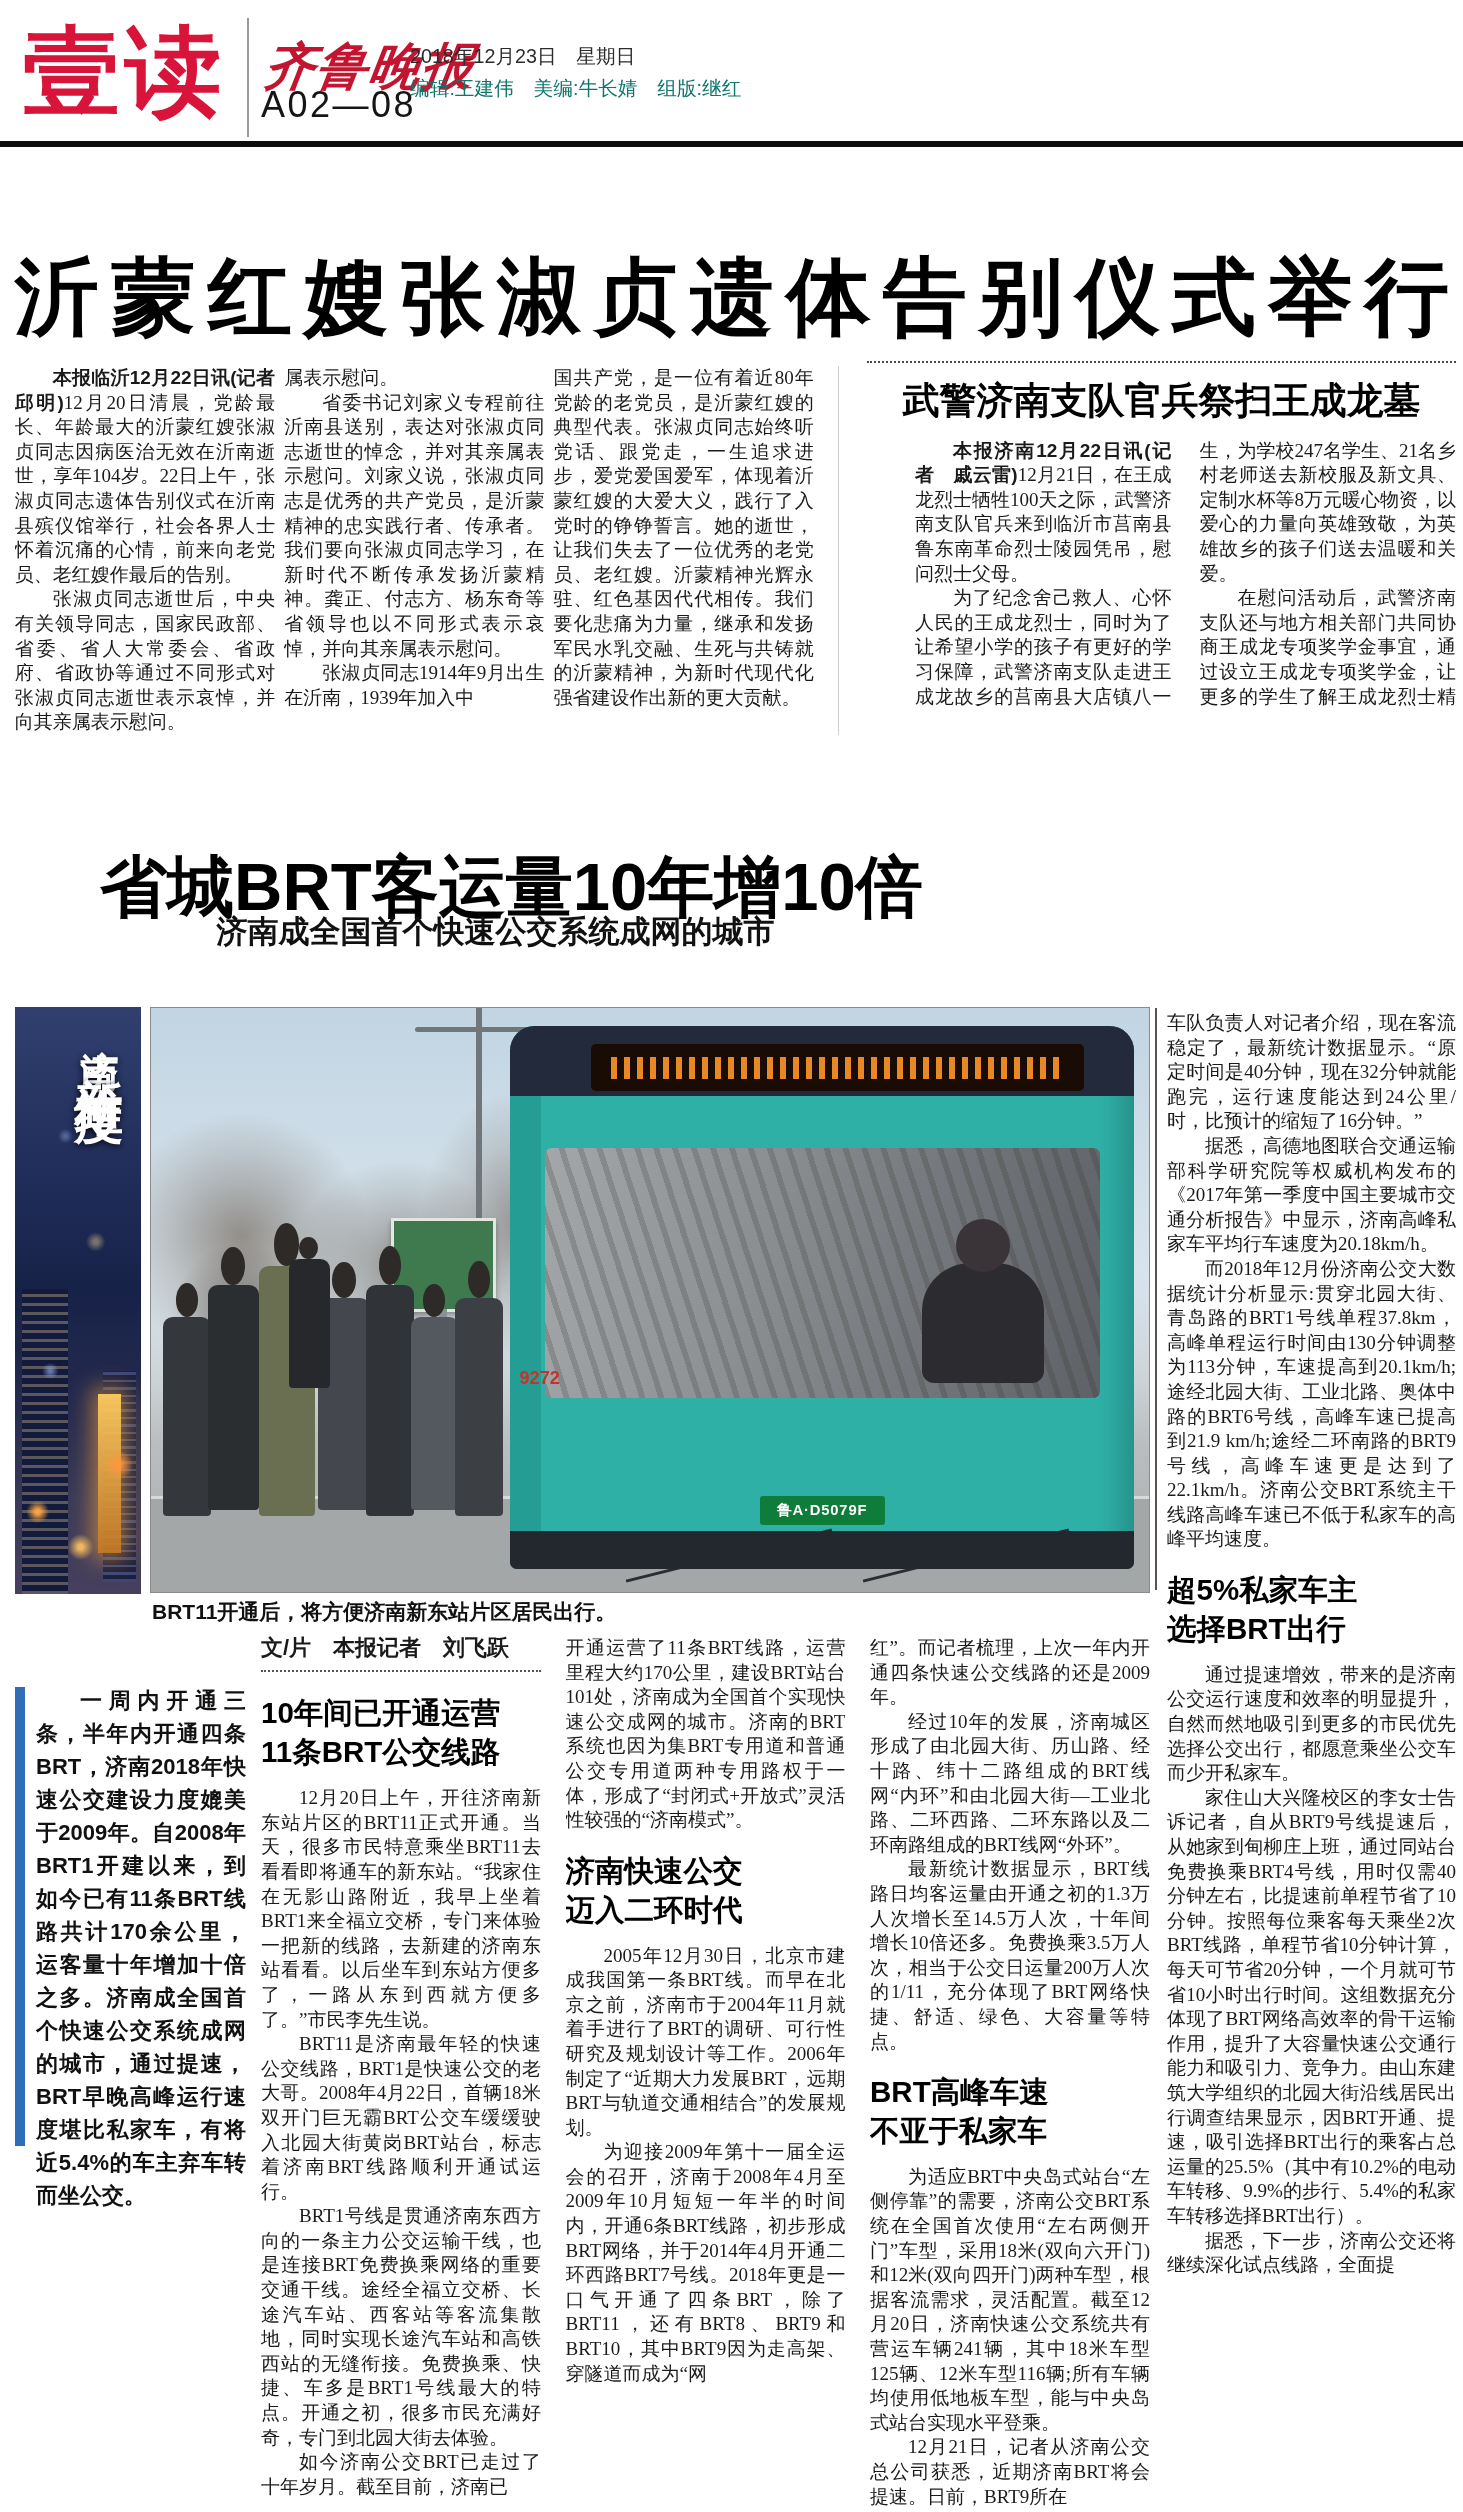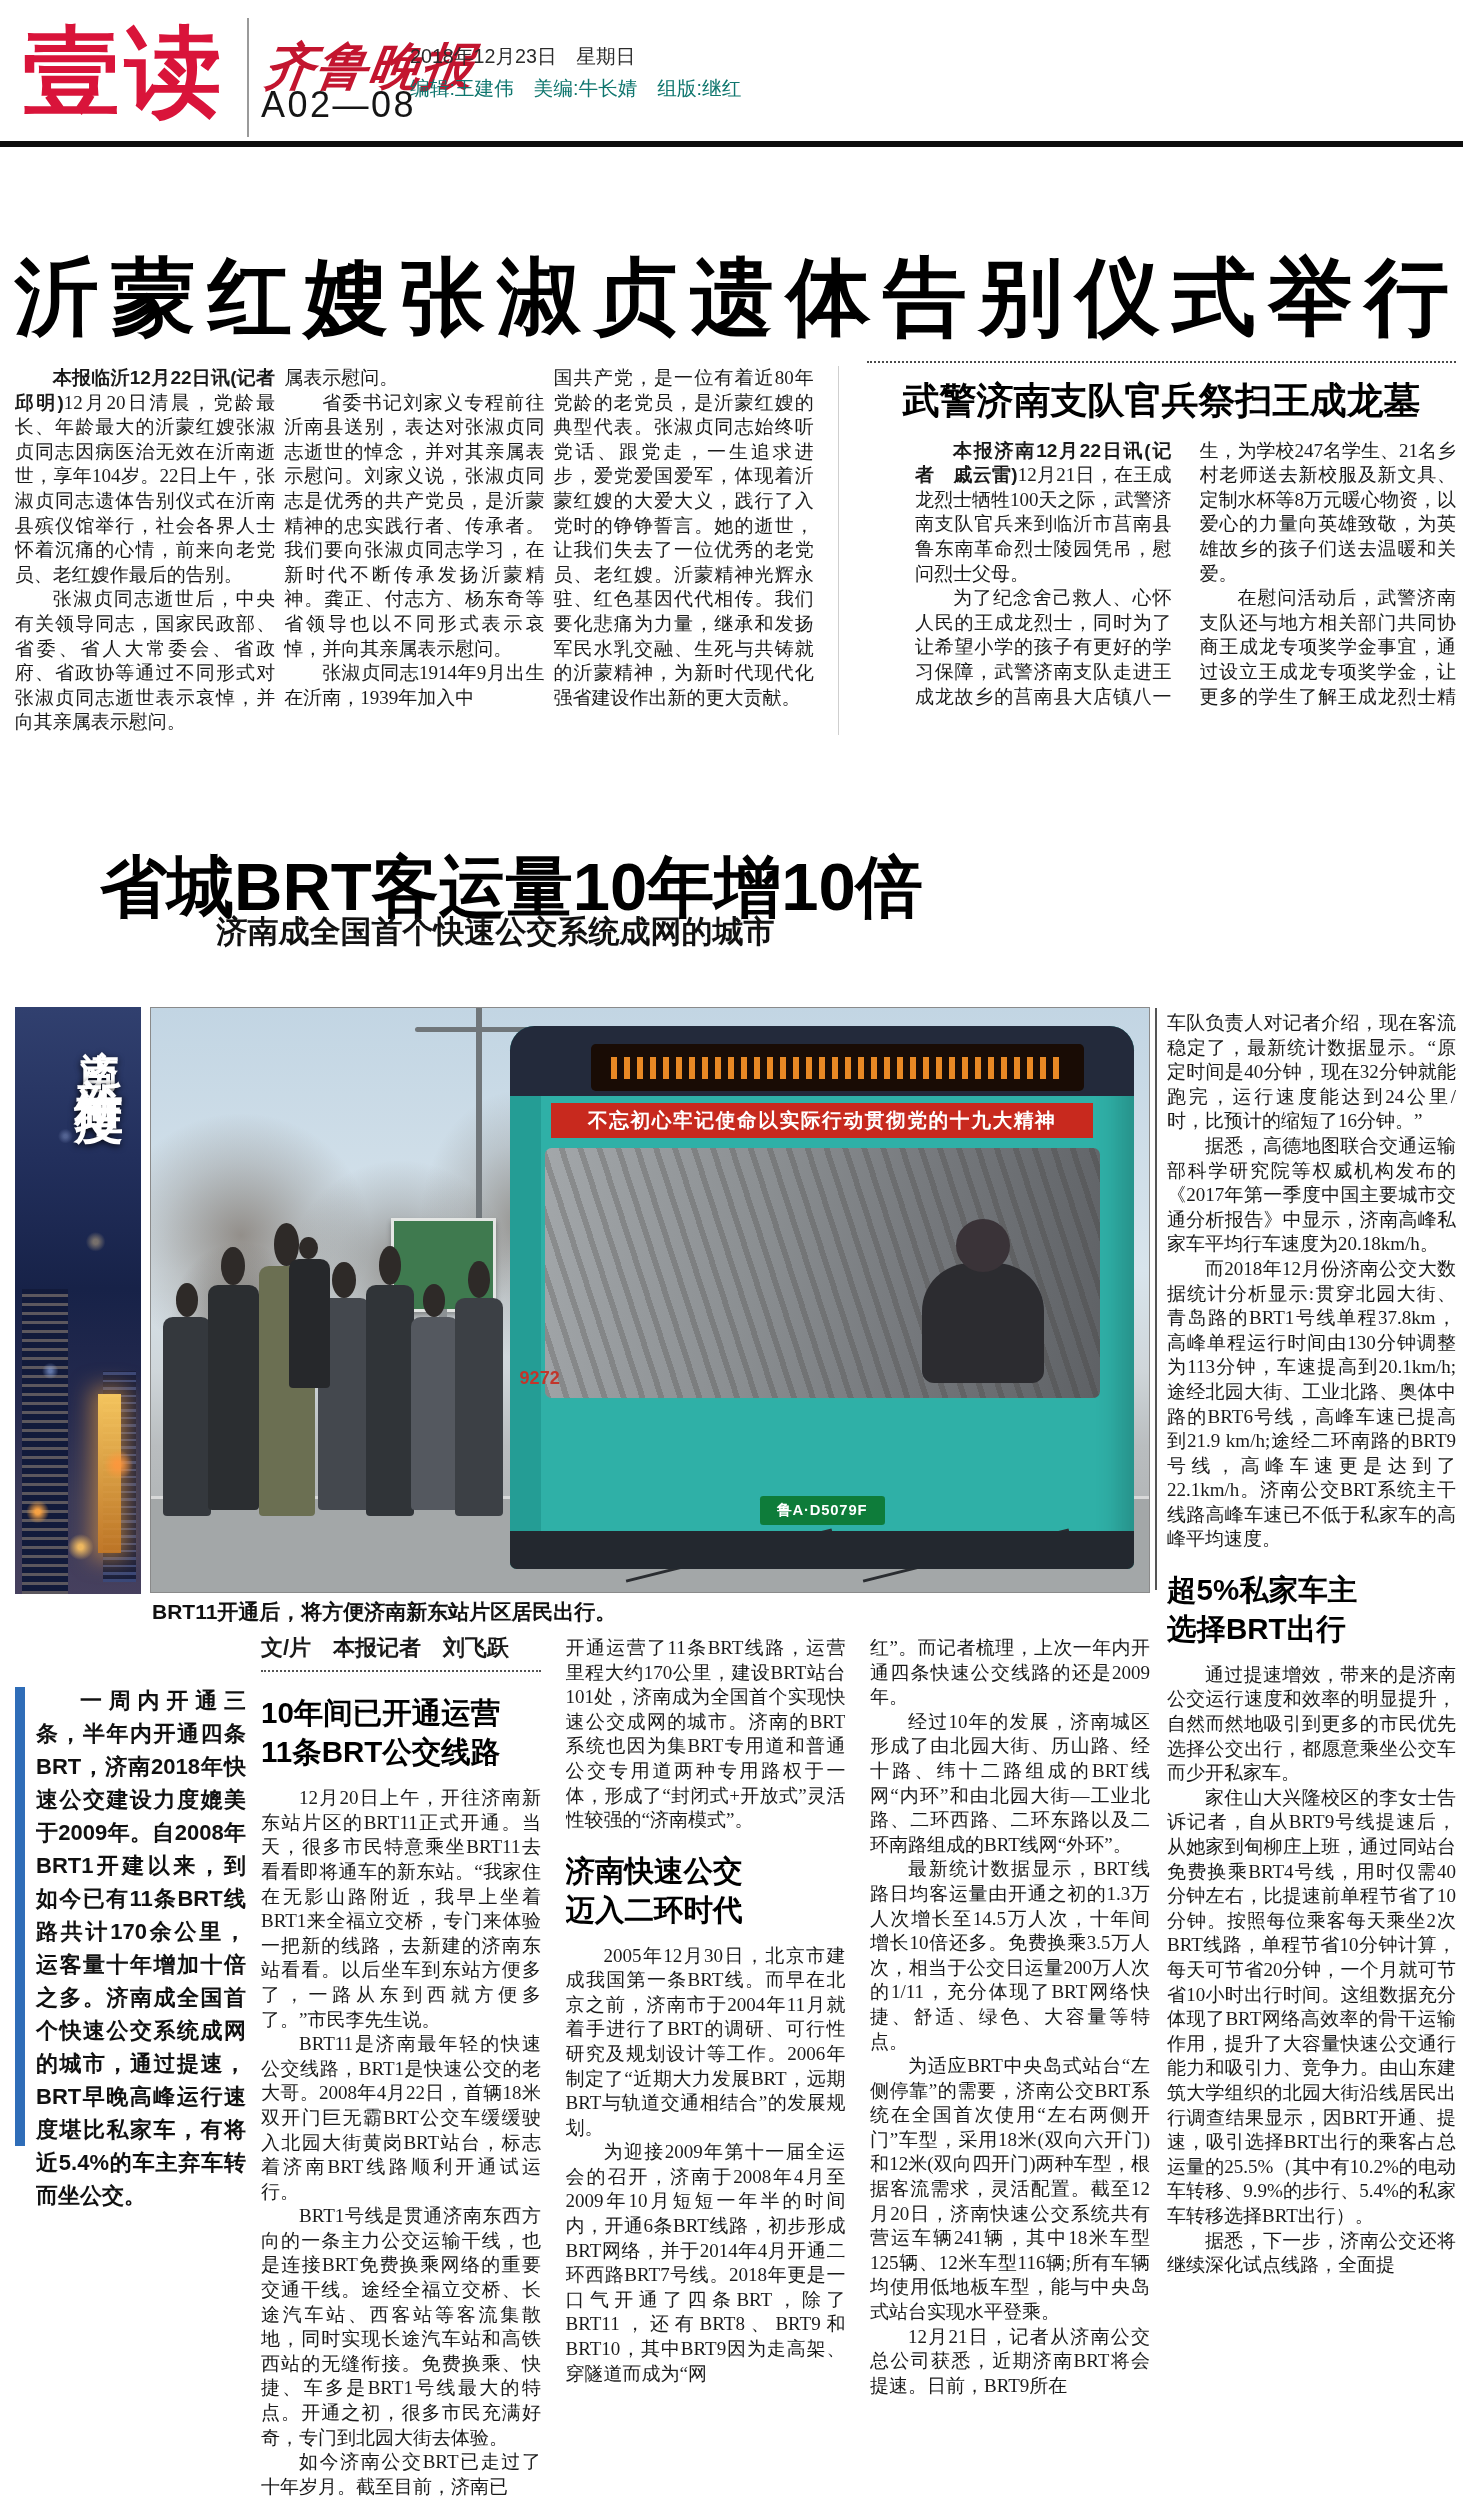--- a/index.html
+++ b/index.html
@@ -237,21 +237,20 @@
     <div class="person p6"></div>
     <div class="person p7"></div>
     <div class="person p8"></div>
   </div>
 
   <div class="bus">
     <div class="bus-body"></div>
     <div class="bus-doorband"></div>
     <div class="bus-top"></div>
     <div class="bus-led"></div>
-    <div class="bus-banner">不忘初心牢记使命以实际行动贯彻党的十九大精神</div>
     <div class="bus-windshield">
       <div class="driver"></div>
     </div>
     <div class="bus-wiper"></div>
     <div class="bus-wiper bus-wiper2"></div>
     <div class="bus-num">9272</div>
     <div class="bus-bumper"></div>
     <div class="bus-plate">鲁A·D5079F</div>
   </div>
 </div>
@@ -278,20 +277,24 @@
       <div>迈入二环时代</div>
     </div>
     <p>2005年12月30日，北京市建成我国第一条BRT线。而早在北京之前，济南市于2004年11月就着手进行了BRT的调研、可行性研究及规划设计等工作。2006年制定了“近期大力发展BRT，远期BRT与轨道交通相结合”的发展规划。</p>
     <p>为迎接2009年第十一届全运会的召开，济南于2008年4月至2009年10月短短一年半的时间内，开通6条BRT线路，初步形成BRT网络，并于2014年4月开通二环西路BRT7号线。2018年更是一口气开通了四条BRT，除了BRT11，还有BRT8、BRT9和BRT10，其中BRT9因为走高架、穿隧道而成为“网</p>
   </div>
 
   <div class="col">
     <p class="cont">红”。而记者梳理，上次一年内开通四条快速公交线路的还是2009年。</p>
     <p>经过10年的发展，济南城区形成了由北园大街、历山路、经十路、纬十二路组成的BRT线网“内环”和由北园大街—工业北路、二环西路、二环东路以及二环南路组成的BRT线网“外环”。</p>
     <p>最新统计数据显示，BRT线路日均客运量由开通之初的1.3万人次增长至14.5万人次，十年间增长10倍还多。免费换乘3.5万人次，相当于公交日运量200万人次的1/11，充分体现了BRT网络快捷、舒适、绿色、大容量等特点。</p>
+    <div class="subhd">
+      <div>BRT高峰车速</div>
+      <div>不亚于私家车</div>
+    </div>
     <p>为适应BRT中央岛式站台“左侧停靠”的需要，济南公交BRT系统在全国首次使用“左右两侧开门”车型，采用18米(双向六开门)和12米(双向四开门)两种车型，根据客流需求，灵活配置。截至12月20日，济南快速公交系统共有营运车辆241辆，其中18米车型125辆、12米车型116辆;所有车辆均使用低地板车型，能与中央岛式站台实现水平登乘。</p>
     <p>12月21日，记者从济南公交总公司获悉，近期济南BRT将会提速。日前，BRT9所在</p>
   </div>
 </div>
 
 <div class="abs rail-rule"></div>
 <div class="abs rail bt">
   <p class="cont">车队负责人对记者介绍，现在客流稳定了，最新统计数据显示。“原定时间是40分钟，现在32分钟就能跑完，运行速度能达到24公里/时，比预计的缩短了16分钟。”</p>
   <p>据悉，高德地图联合交通运输部科学研究院等权威机构发布的《2017年第一季度中国主要城市交通分析报告》中显示，济南高峰私家车平均行车速度为20.18km/h。</p>
   <p>而2018年12月份济南公交大数据统计分析显示:贯穿北园大街、青岛路的BRT1号线单程37.8km，高峰单程运行时间由130分钟调整为113分钟，车速提高到20.1km/h;途经北园大街、工业北路、奥体中路的BRT6号线，高峰车速已提高到21.9 km/h;途经二环南路的BRT9号线，高峰车速更是达到了22.1km/h。济南公交BRT系统主干线路高峰车速已不低于私家车的高峰平均速度。</p>

